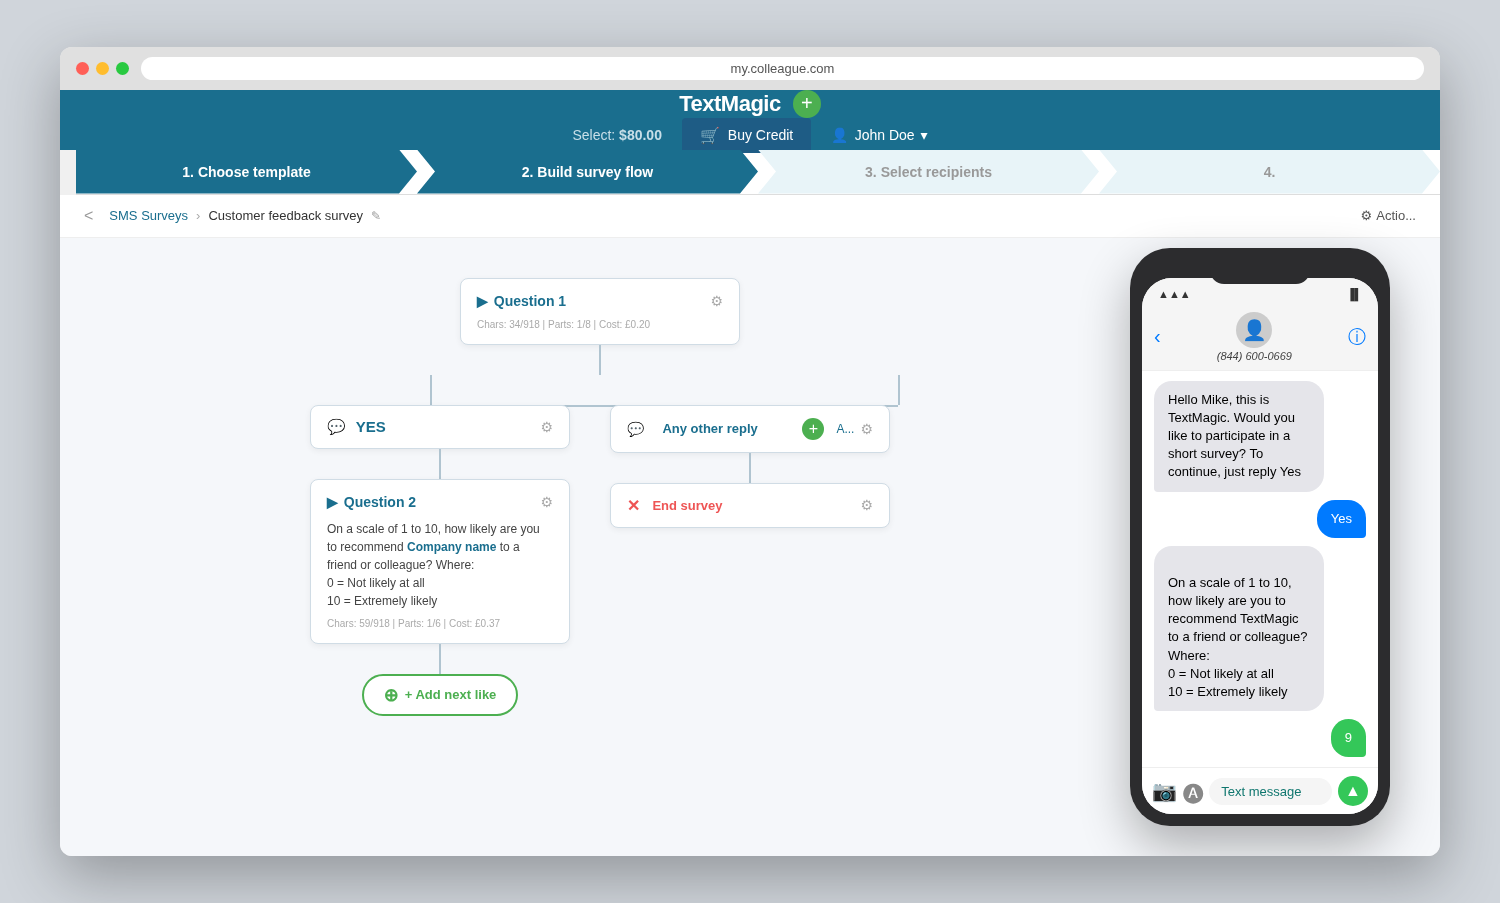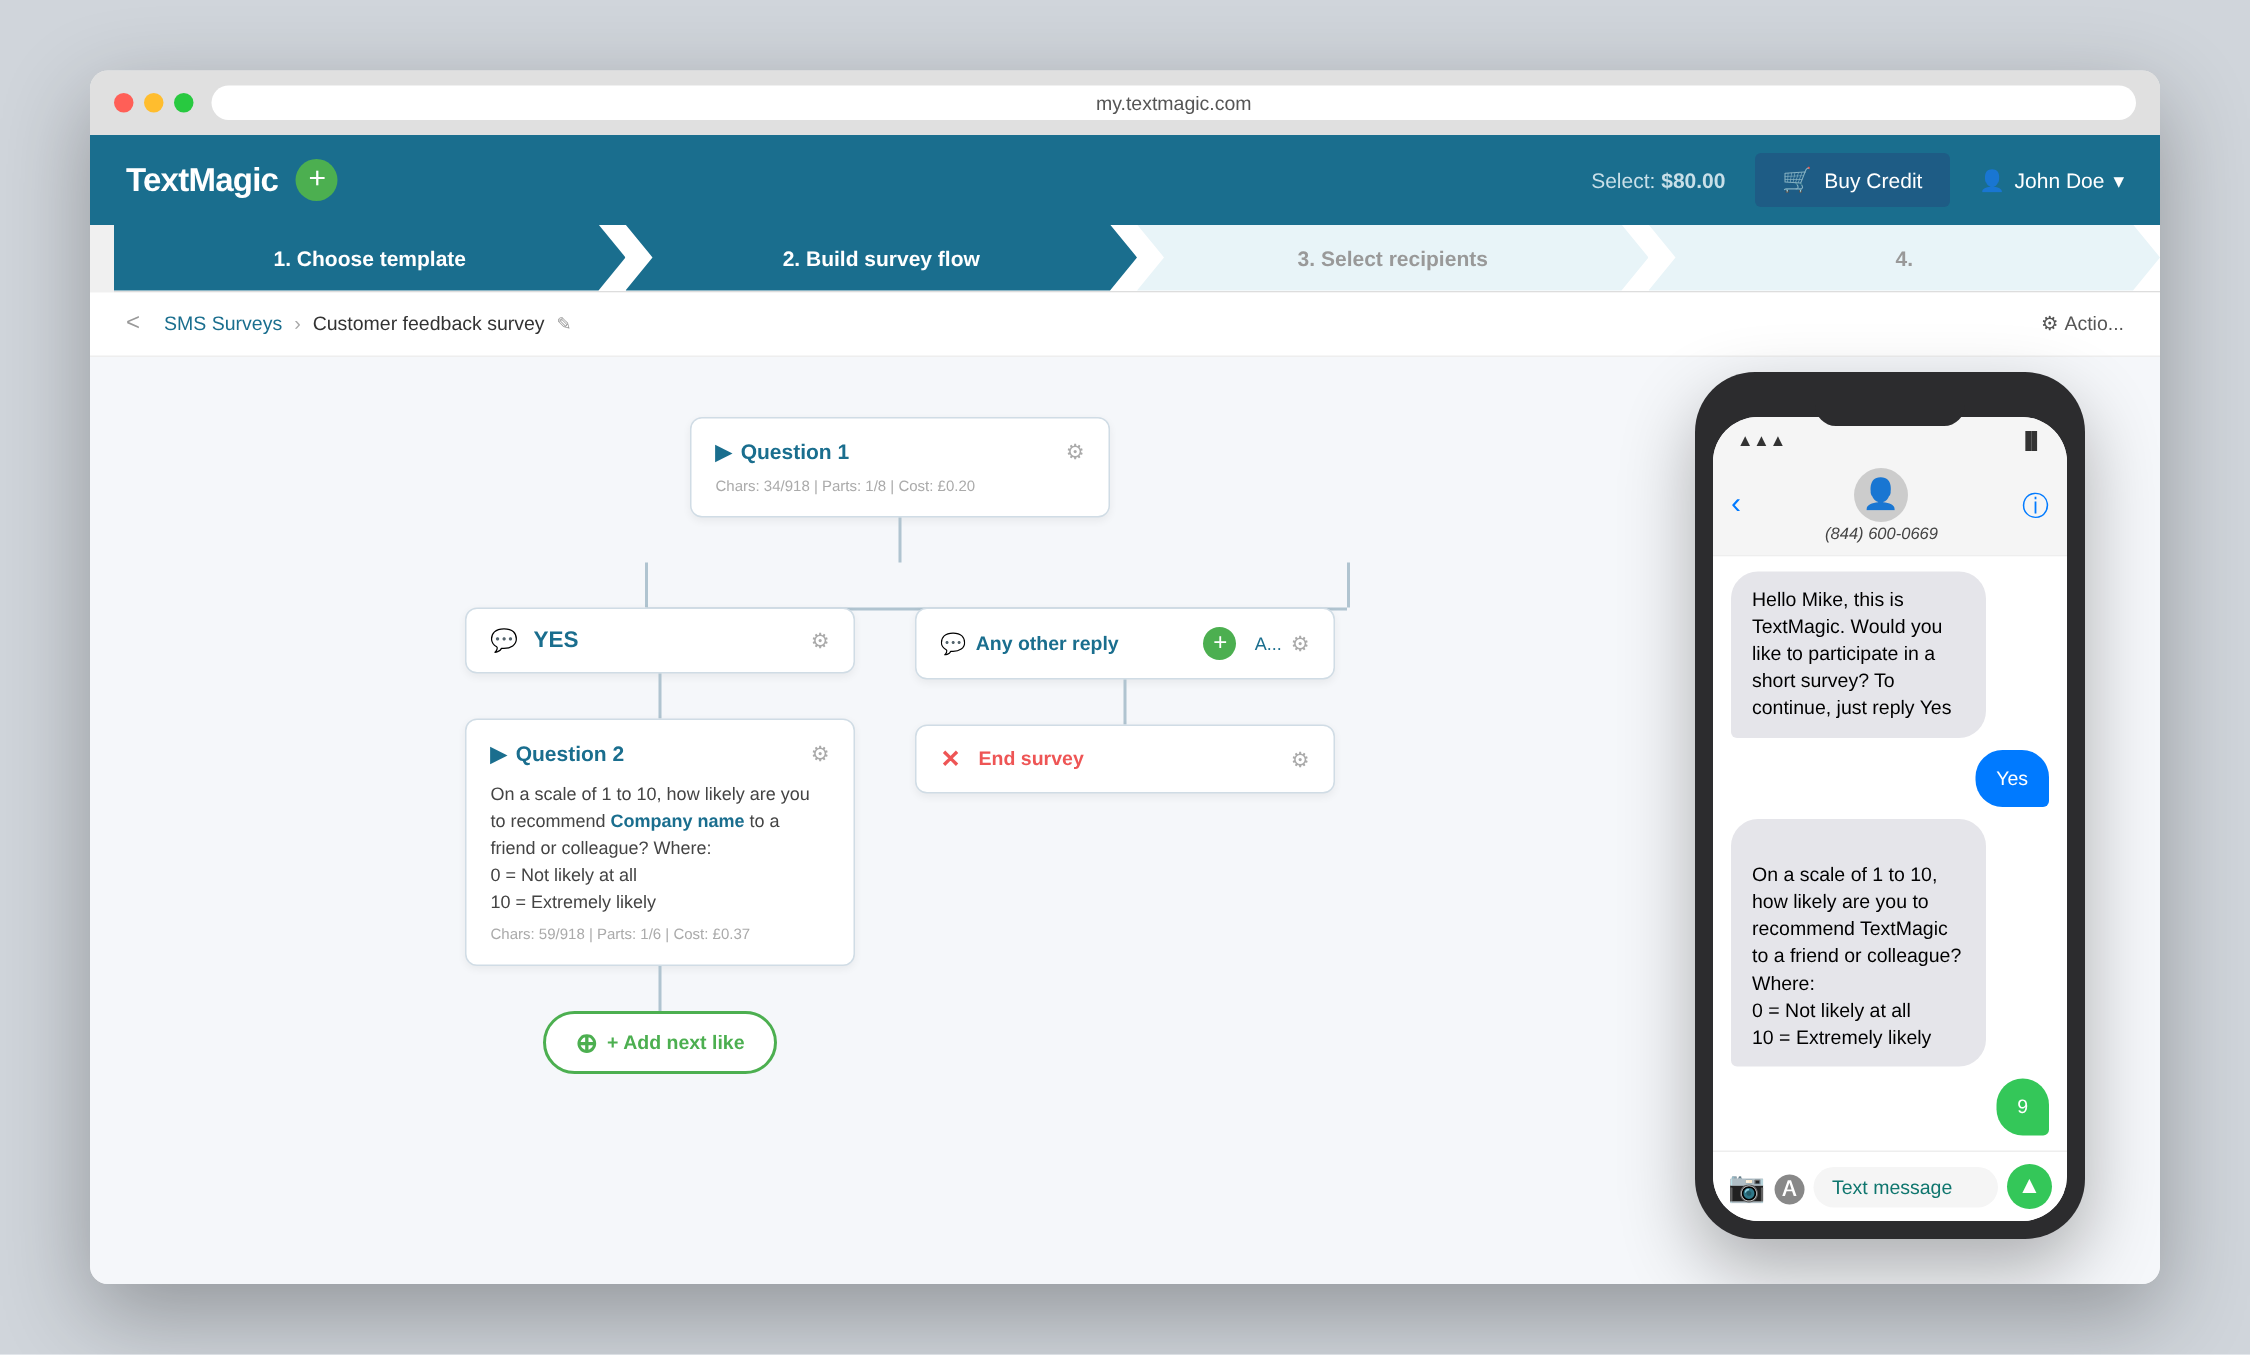--- a/index.html
+++ b/index.html
@@ -48,20 +48,21 @@
     }
 
     
     .app-navbar {
       background: #1a6e8e;
       padding: 0 24px;
       height: 60px;
       display: flex;
       align-items: center;
       justify-content: space-between;
+      flex-direction: column;
     }
     .nav-left {
       display: flex;
       align-items: center;
       gap: 12px;
     }
     .textmagic-logo {
       color: white;
       font-size: 22px;
       font-weight: 700;
@@ -453,21 +454,21 @@
 
 <div class="browser-window">
 
   <div class="browser-titlebar">
     <div class="browser-dots">
       <div class="dot dot-red"></div>
       <div class="dot dot-yellow"></div>
       <div class="dot dot-green"></div>
     </div>
     <div class="browser-addressbar">
-      <span>my.textmagic.com</span>
+      <span>my.colleague.com</span>
     </div>
   </div>
 
   <div class="app-navbar">
     <div class="nav-left">
       <span class="textmagic-logo">TextMagic</span>
       <div class="plus-btn">+</div>
     </div>
     <div class="nav-right">
       <span class="balance-text">
@@ -570,21 +571,21 @@
           <button class="add-next-step-btn">
             <span style="font-size:18px; color:#4caf50;">⊕</span>
             <span>+ Add next like</span>
           </button>
         </div>
 
         <div class="branch-right" style="margin-top:0;">
           <div class="flow-card other-reply-card">
             <span class="card-title">
               <span style="font-size:14px; color:#1a6e8e;">💬</span>
-              <span style="color:#1a6e8e; font-size:13px; font-weight:600; margin-left:0;">Any other reply</span>
+              <span style="color:#1a6e8e; font-size:13px; font-weight:600; margin-left:12px;">Any other reply</span>
             </span>
             <div style="display:flex; gap:6px; align-items:center;">
               <span class="plus-circle">+</span>
               <span style="font-size:12px; color:#1a6e8e;">A...</span>
               <span class="gear-icon">⚙</span>
             </div>
           </div>
 
           <div class="v-line"></div>
 

